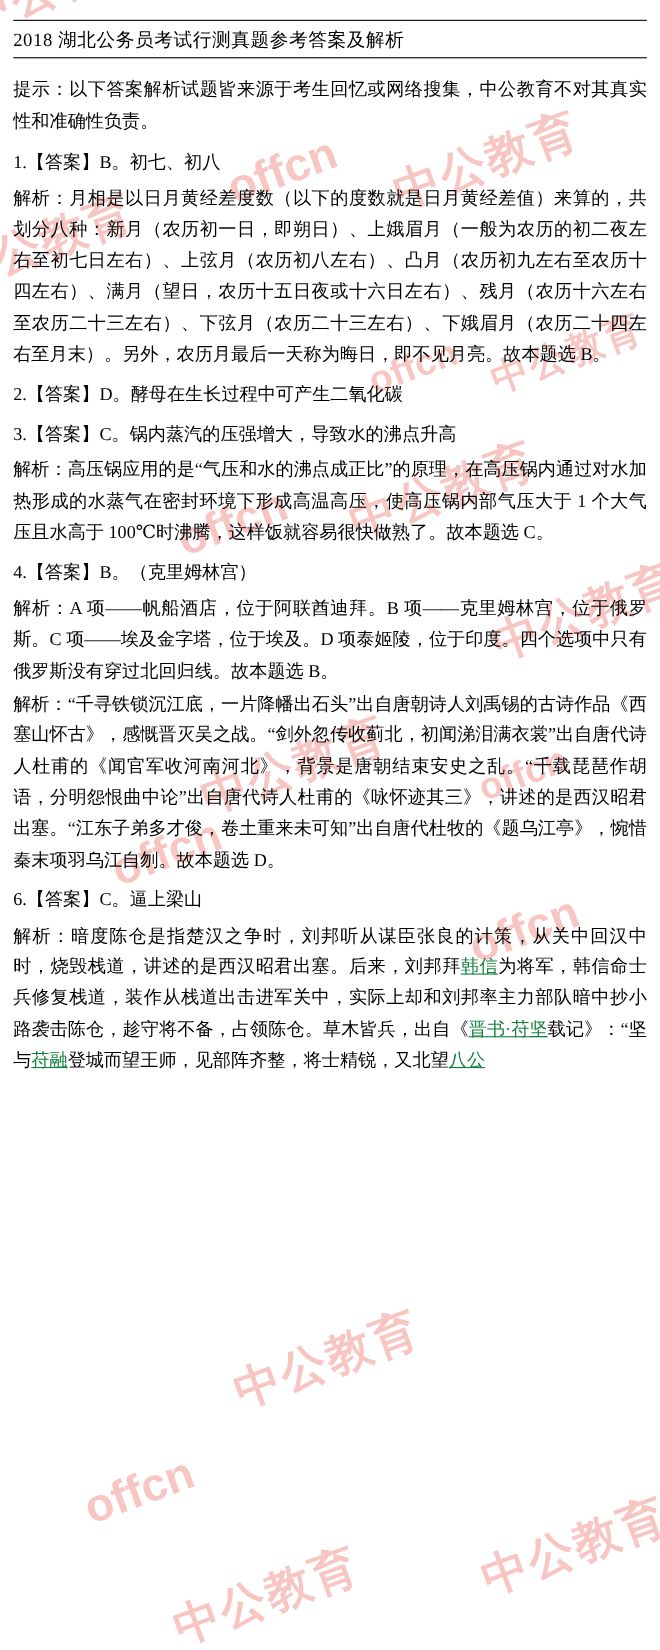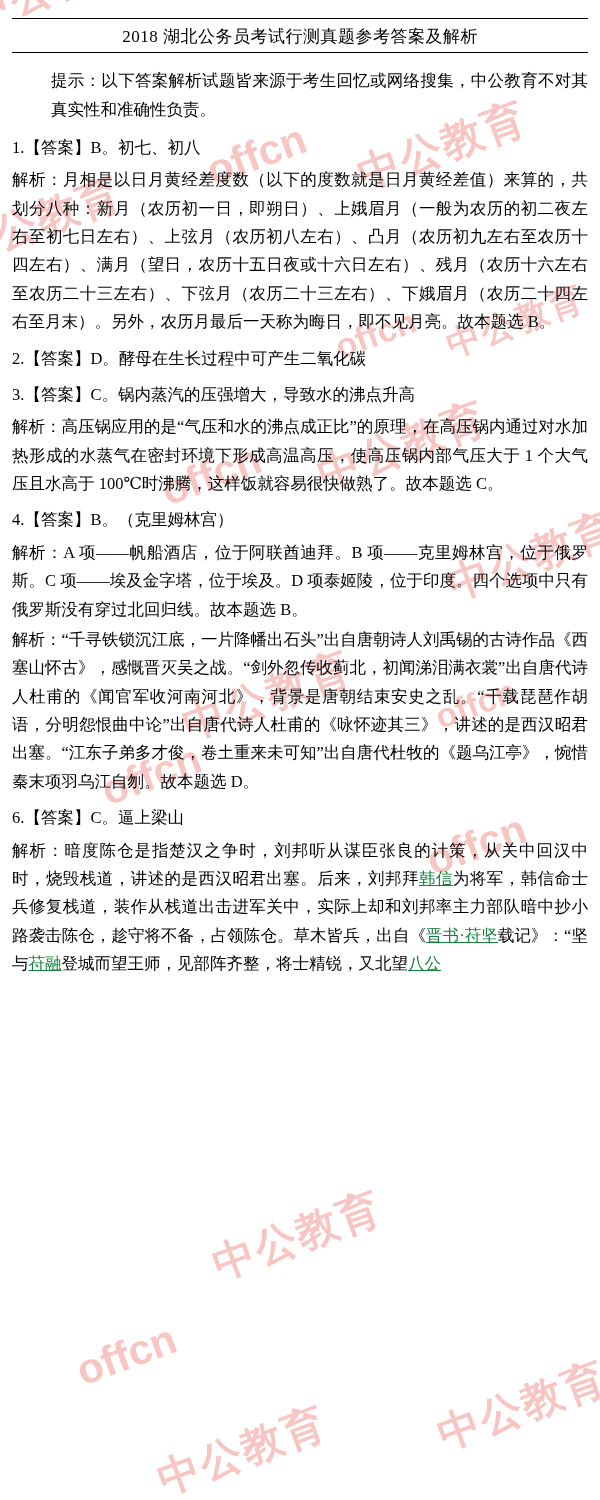--- a/index.html
+++ b/index.html
@@ -21,41 +21,40 @@
     height: 1500px;
     box-sizing: border-box;
     padding: 0 12px;
     z-index: 2;
   }
   .title-rule {
     border-top: 1px solid #000;
     margin: 18px 0 0 0;
   }
   .doc-title {
-    text-align: center;
+    text-align: left;
     font-size: 17px;
     line-height: 1.6;
     padding: 4px 0 2px 0;
     letter-spacing: 0.5px;
   }
   .title-rule-bottom {
     border-top: 1px solid #000;
     margin: 0 0 14px 0;
   }
   p.para {
     margin: 0 0 2px 0;
     font-size: 16.5px;
     line-height: 1.72;
     text-align: justify;
     text-justify: inter-ideograph;
     text-indent: 0;
   }
   p.tip {
     margin-bottom: 10px;
-    margin-left: 39px;
   }
   p.qline {
     margin-top: 8px;
     margin-bottom: 1px;
   }
   p.ans {
     margin-bottom: 4px;
   }
   .lnk {
     color: #15803d;

